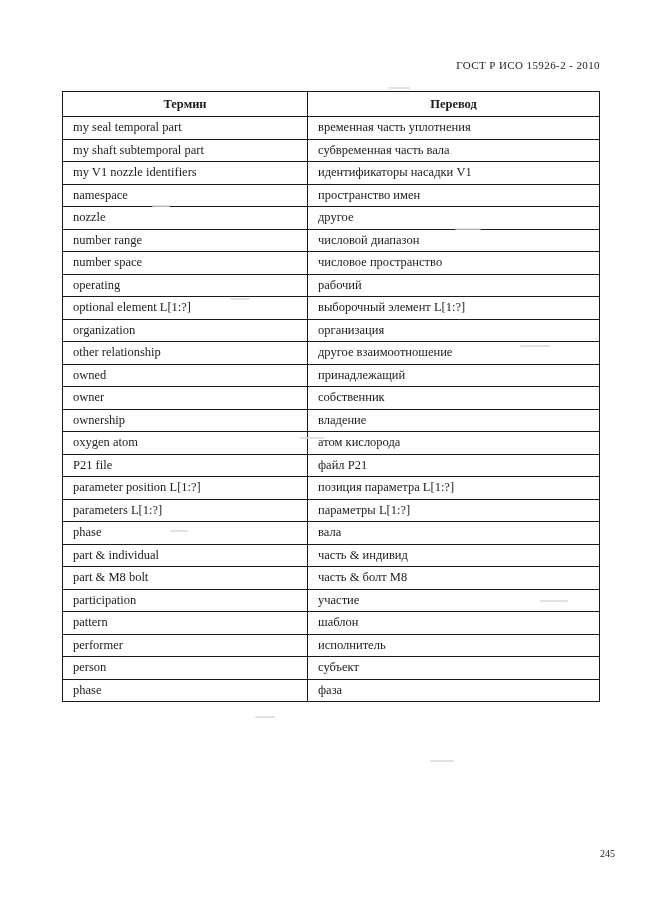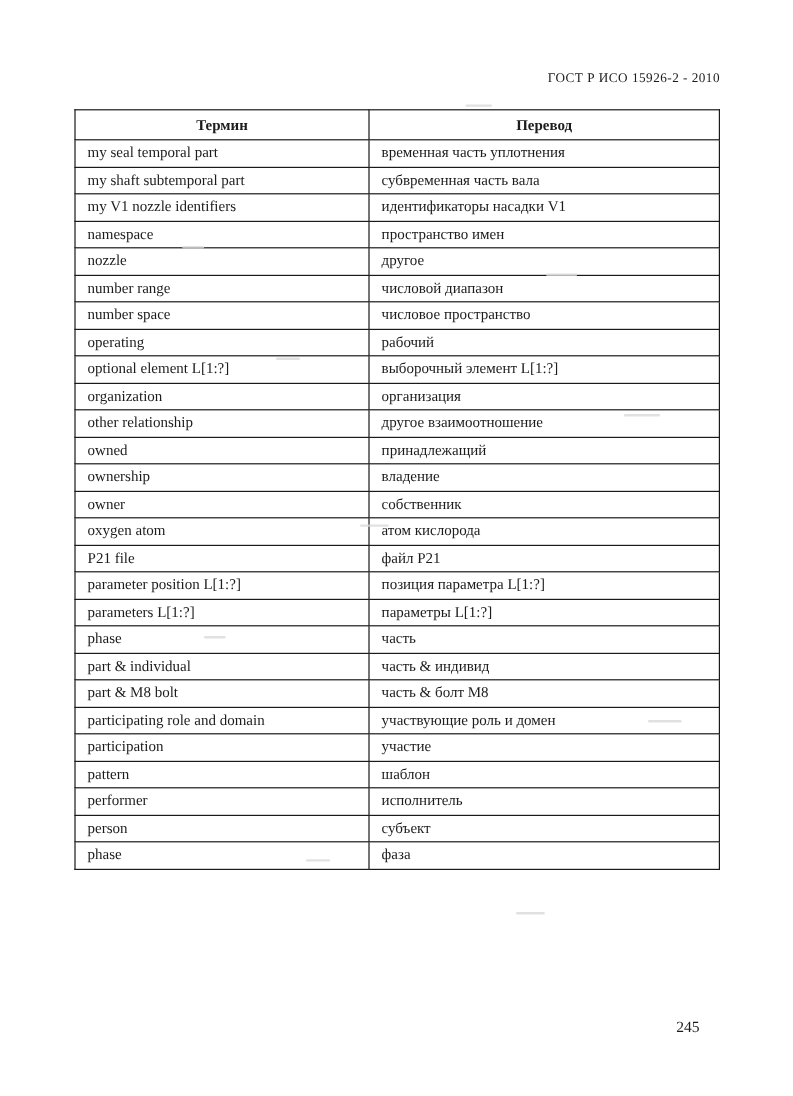--- a/index.html
+++ b/index.html
@@ -55,22 +55,22 @@
     padding: 0 6px 0 10px;
     white-space: nowrap;
     overflow: hidden;
     color: #1c1c1c;
   }
   .col-term  { width: 245px; }
   .col-trans { width: 292px; }
   .page-number {
     position: absolute;
     top: 848px;
-    right: 78px;
-    font-size: 13px;
+    right: 46px;
+    font-size: 10px;
     color: #1c1c1c;
   }
   
   .artifact {
     position: absolute;
     background: #d9d9d9;
     height: 2px;
     border-radius: 1px;
     opacity: 0.8;
     pointer-events: none;
@@ -137,58 +137,54 @@
         </tr>
         <tr>
           <td>other relationship</td>
           <td>другое взаимоотношение</td>
         </tr>
         <tr>
           <td>owned</td>
           <td>принадлежащий</td>
         </tr>
         <tr>
+          <td>owner</td>
+          <td>собственник</td>
+        </tr>
+        <tr>
           <td>ownership</td>
           <td>владение</td>
         </tr>
         <tr>
-          <td>owner</td>
-          <td>собственник</td>
-        </tr>
-        <tr>
           <td>oxygen atom</td>
           <td>атом кислорода</td>
         </tr>
         <tr>
           <td>P21 file</td>
           <td>файл P21</td>
         </tr>
         <tr>
           <td>parameter position L[1:?]</td>
           <td>позиция параметра L[1:?]</td>
         </tr>
         <tr>
           <td>parameters L[1:?]</td>
           <td>параметры L[1:?]</td>
         </tr>
         <tr>
           <td>phase</td>
-          <td>часть</td>
+          <td>вала</td>
         </tr>
         <tr>
           <td>part &amp; individual</td>
           <td>часть &amp; индивид</td>
         </tr>
         <tr>
           <td>part &amp; M8 bolt</td>
           <td>часть &amp; болт M8</td>
-        </tr>
-        <tr>
-          <td>participating role and domain</td>
-          <td>участвующие роль и домен</td>
         </tr>
         <tr>
           <td>participation</td>
           <td>участие</td>
         </tr>
         <tr>
           <td>pattern</td>
           <td>шаблон</td>
         </tr>
         <tr>

